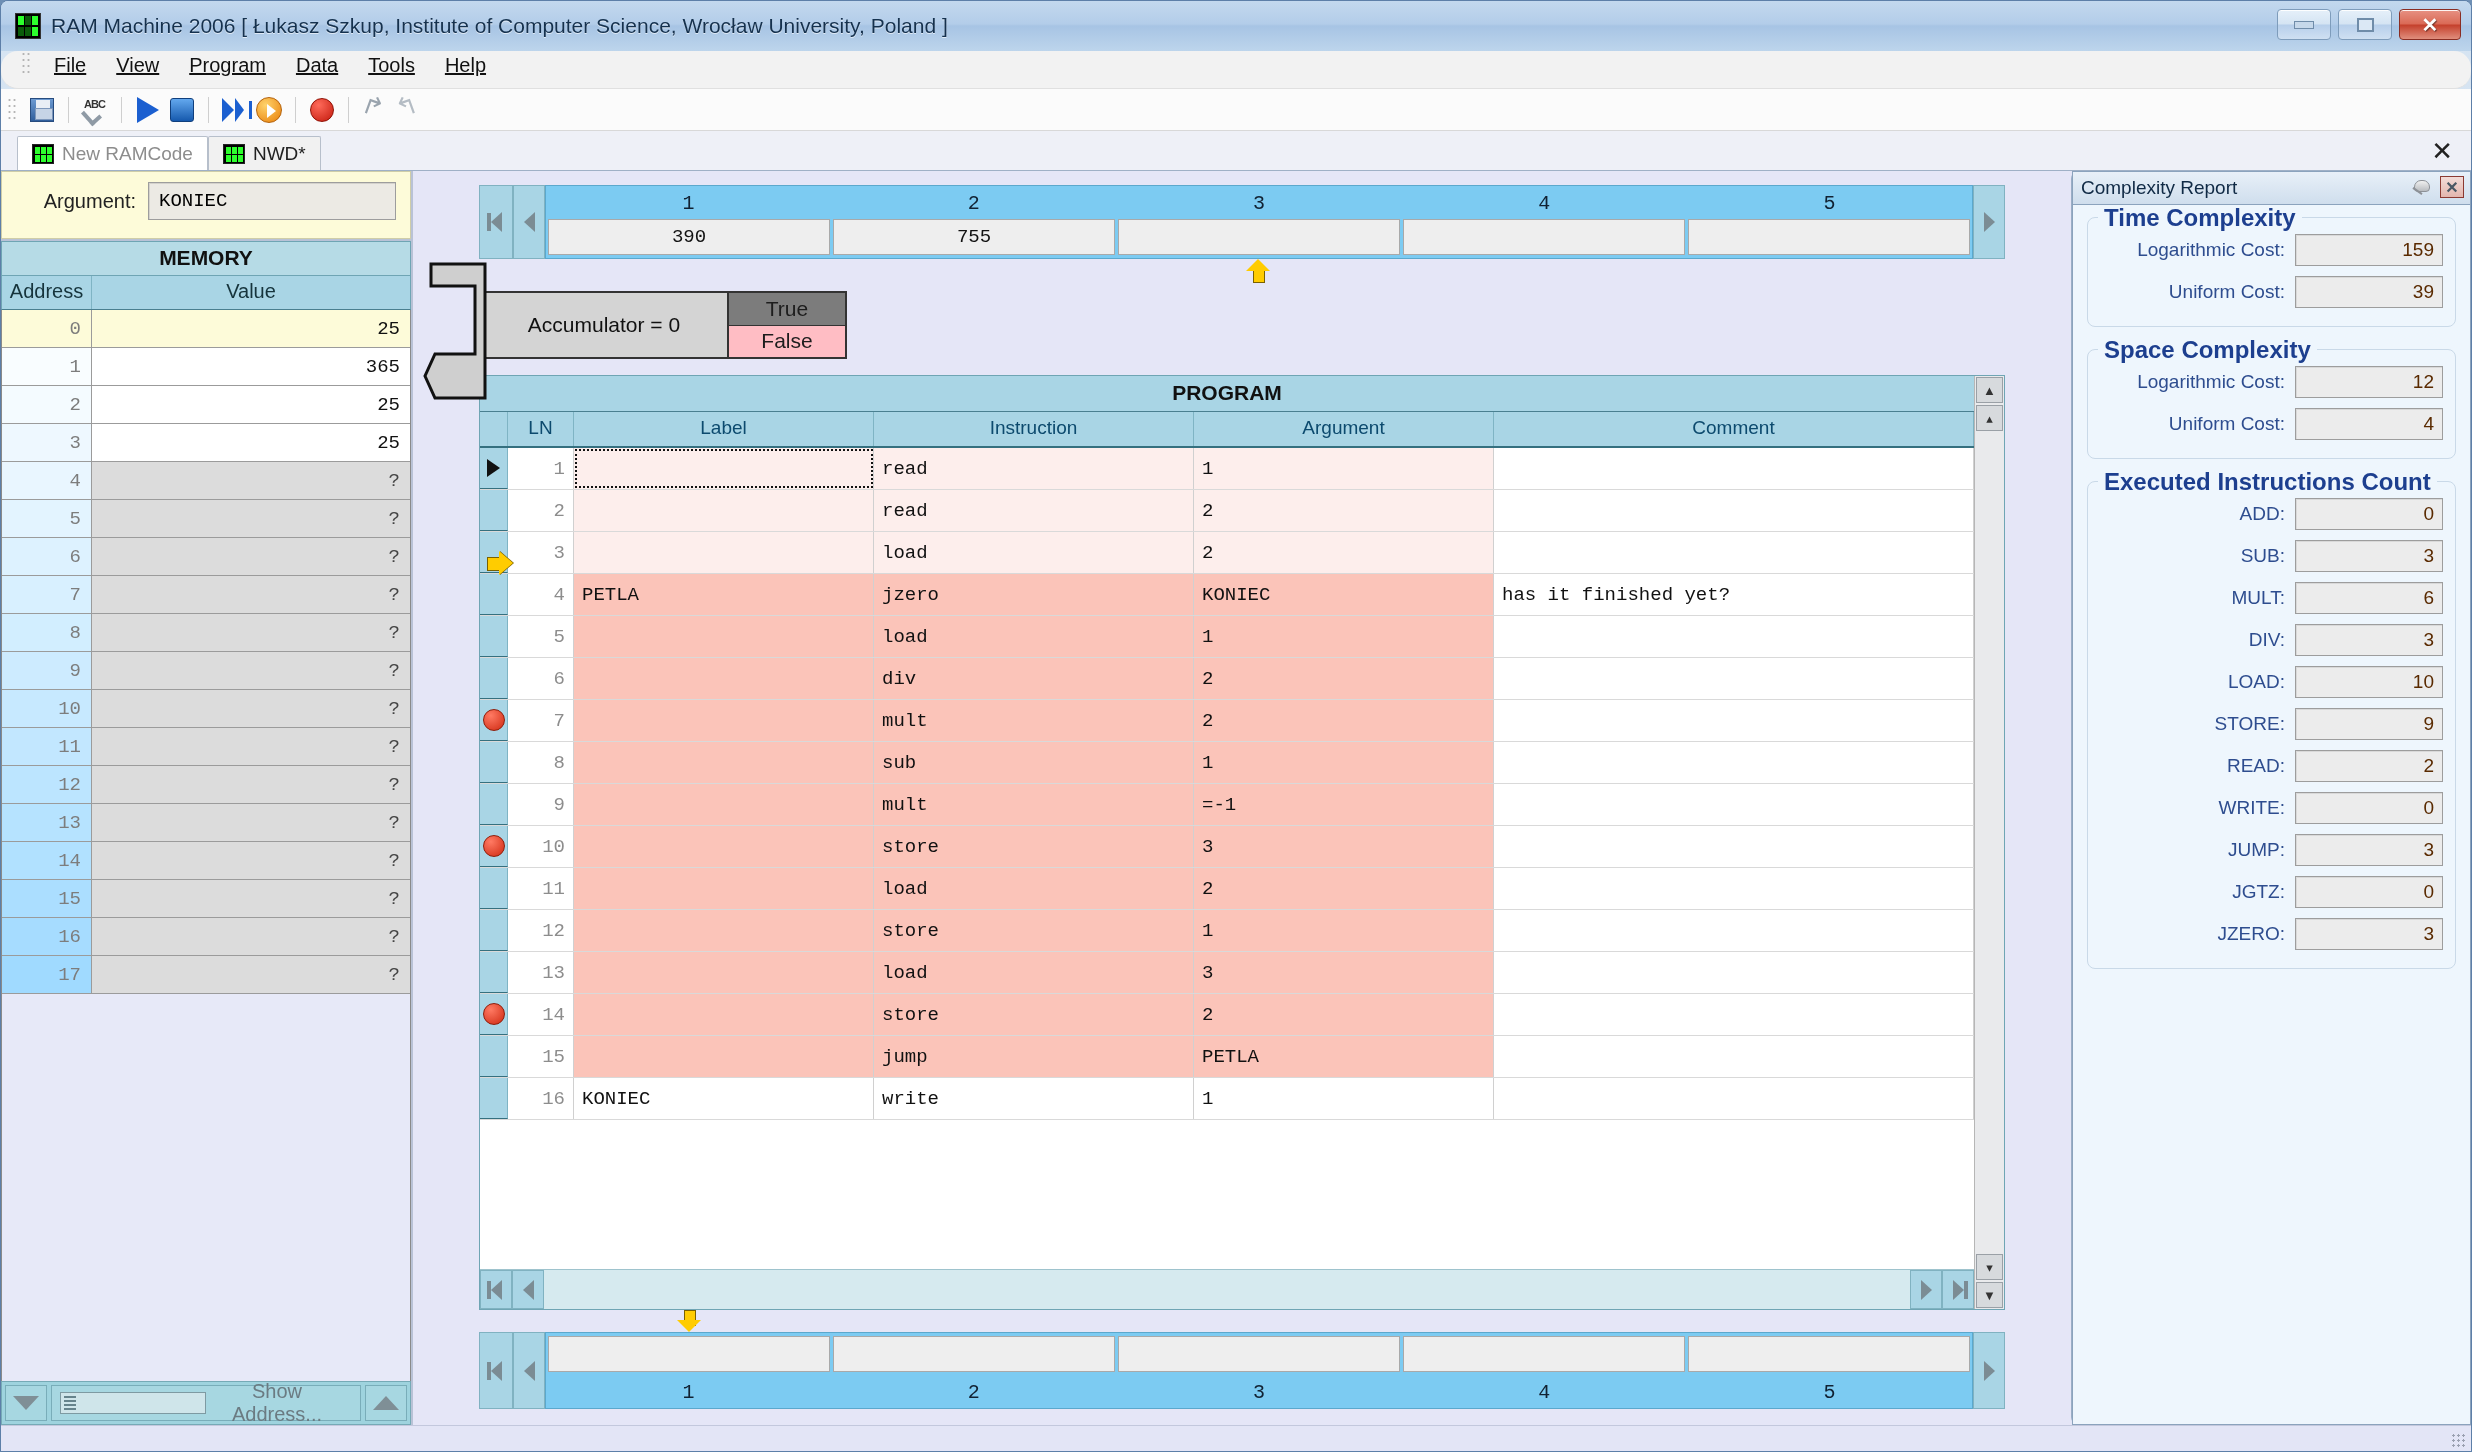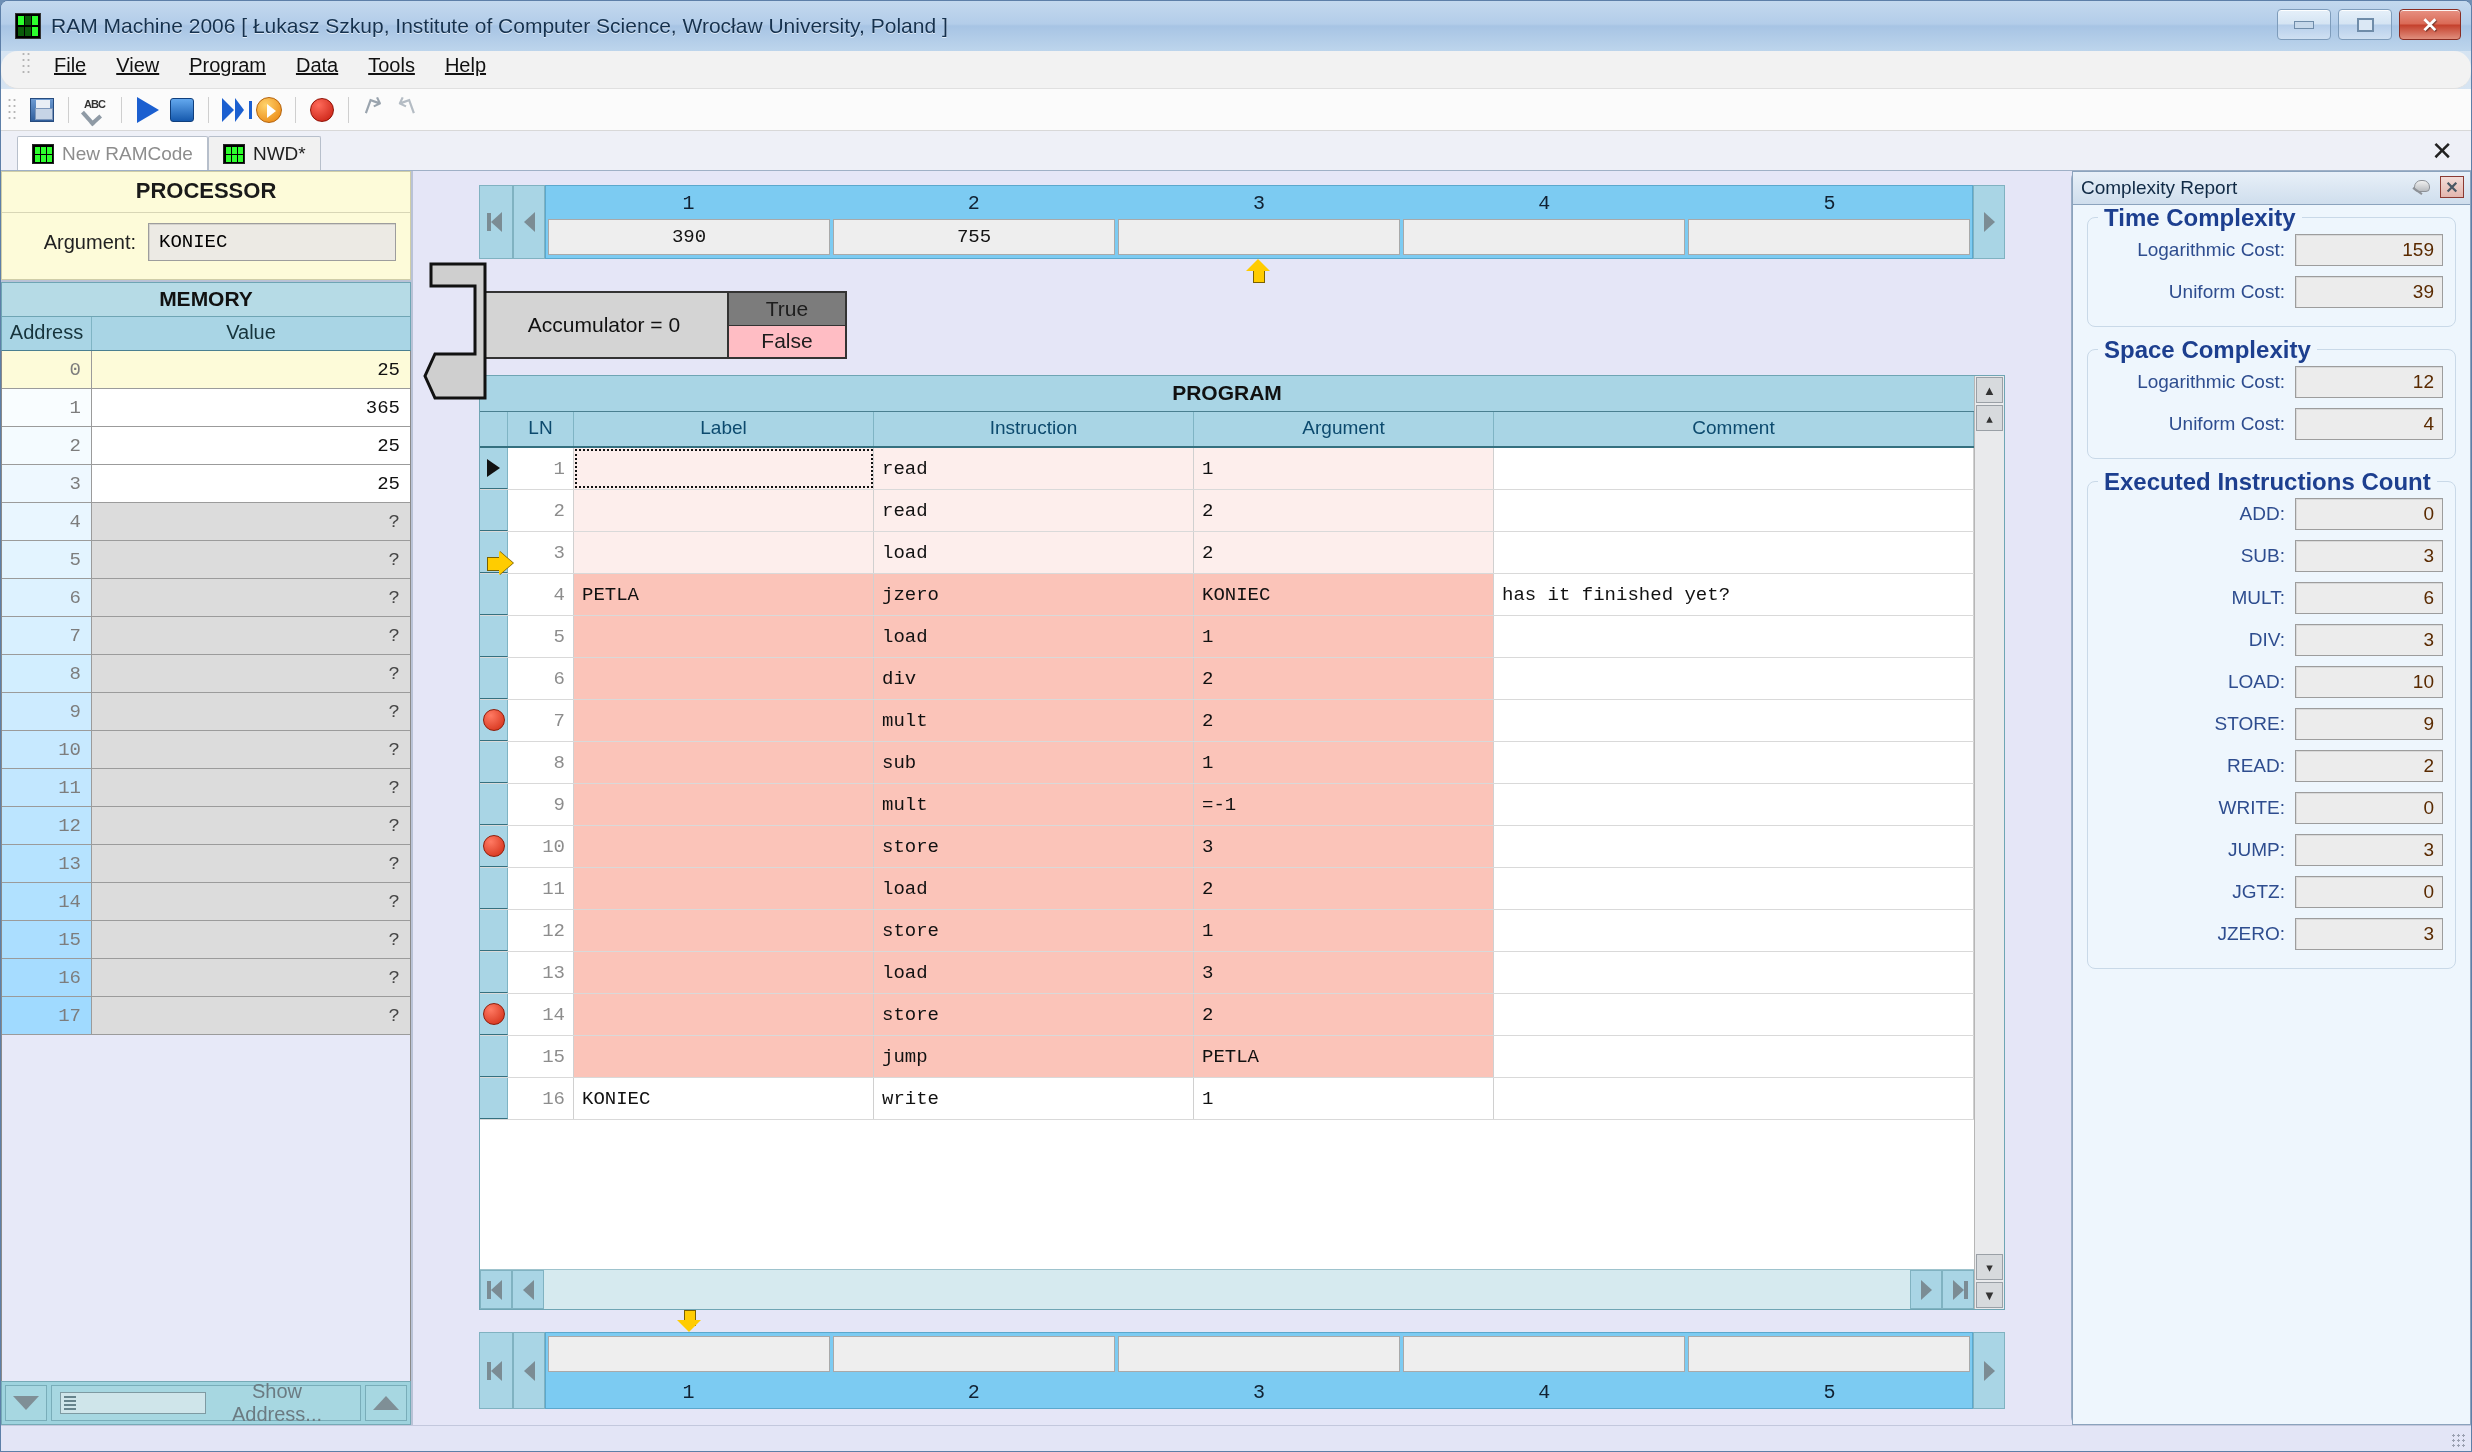--- a/index.html
+++ b/index.html
@@ -390,21 +390,20 @@
       <span>NWD*</span>
     </div>
     <span class="tabclose">✕</span>
   </div>
 
   <div class="bodyrow">
 
     <div class="leftcol">
 
       <div class="proc">
-        <div class="proc-title">PROCESSOR</div>
         <div class="proc-row">
           <span class="proc-label">Argument:</span>
           <span class="proc-field">KONIEC</span>
         </div>
       </div>
 
       <div class="memwrap">
         <div class="mem-title">MEMORY</div>
         <div class="mem-head">
           <div class="c1">Address</div>

